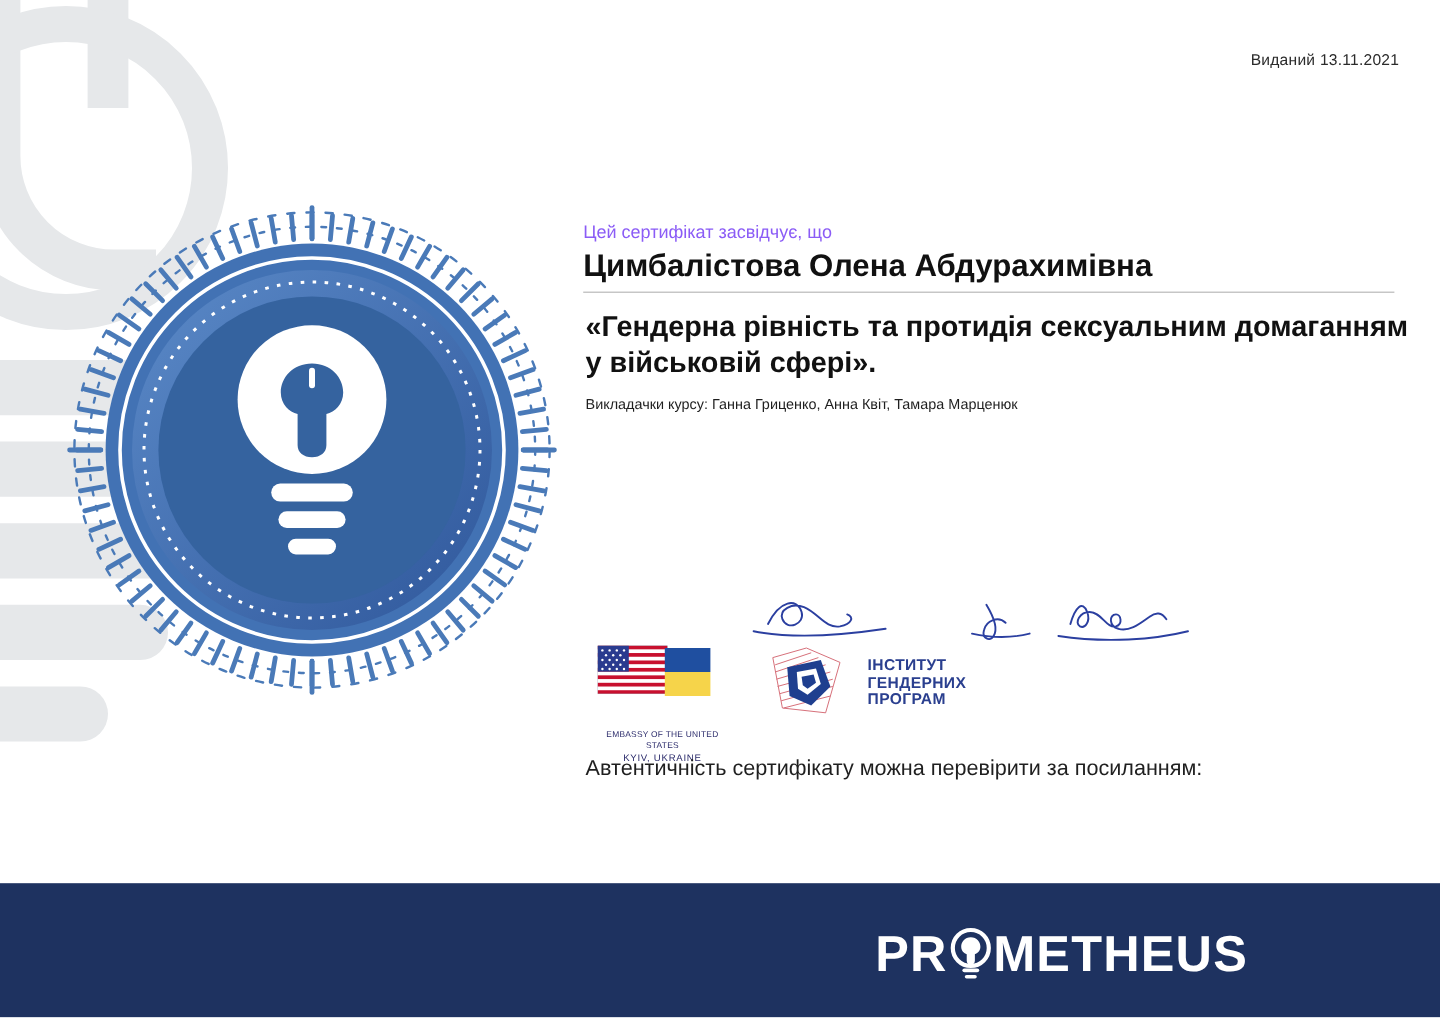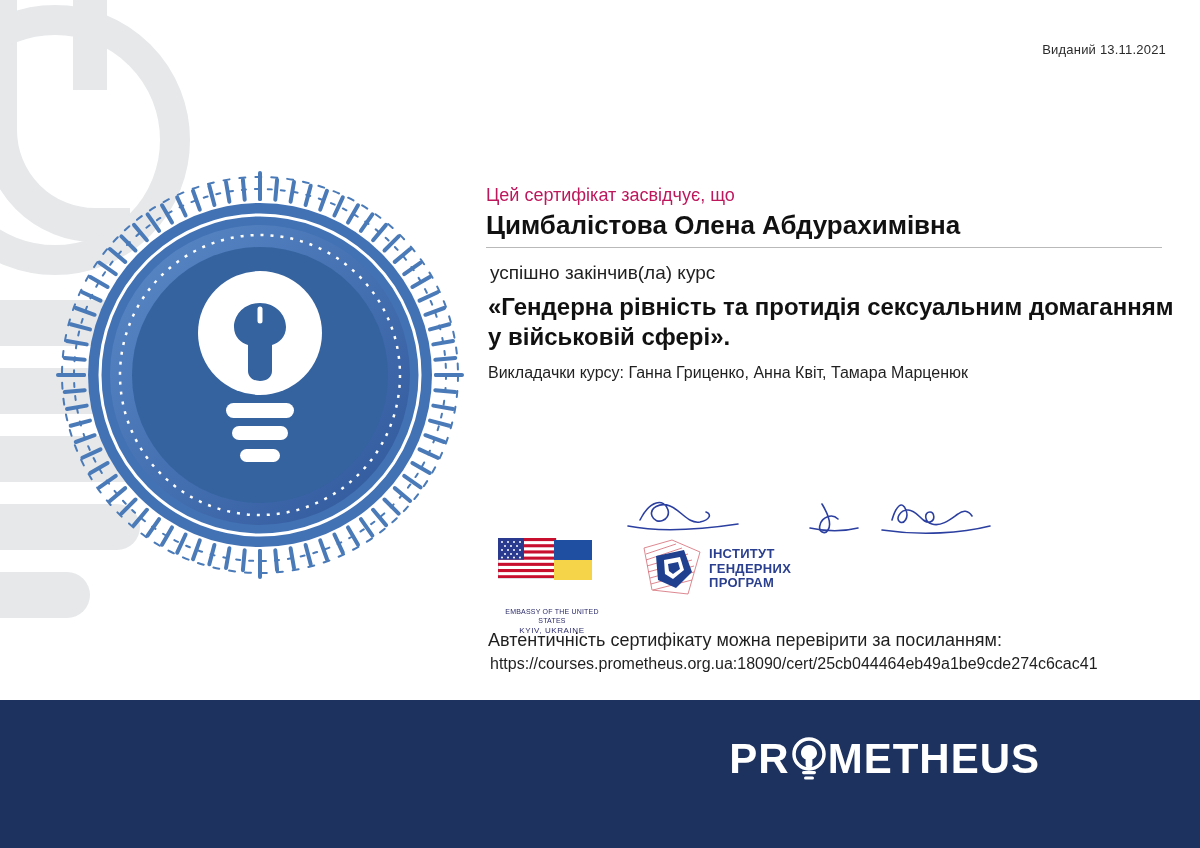--- a/index.html
+++ b/index.html
@@ -58,22 +58,22 @@
     font-size: 86px;
     line-height: 0.95;
     letter-spacing: 3px;
     color: #4a82c4;
     font-weight: 400;
     white-space: nowrap;
     margin: 0 0 16px 0;
     font-family: "Liberation Sans", sans-serif;
   }
   .lead {
-    font-size: 18px;
-    color: #be185d;
+    font-size: 15px;
+    color: #8b5cf6;
     margin: 10px 0 4px 0;
   }
   .recipient {
     font-size: 26px;
     font-weight: bold;
     color: #111;
     margin: 0 0 6px 0;
   }
   .rule {
     width: 676px;
@@ -87,21 +87,21 @@
     margin: 0 0 8px 4px;
   }
   .course {
     font-size: 24px;
     font-weight: bold;
     color: #111;
     line-height: 1.25;
     margin: 0 0 12px 2px;
   }
   .teachers {
-    font-size: 16px;
+    font-size: 12px;
     color: #1f1f1f;
     margin: 0 0 0 2px;
   }
 
   
   .signatures {
     position: absolute;
     left: 610px;
     top: 490px;
     width: 420px;
@@ -120,21 +120,21 @@
   .emb-logo { width: 108px; }
   .emb-caption {
     text-align: center;
     font-size: 7px;
     line-height: 1.35;
     color: #2b2b6b;
     margin-top: 3px;
     letter-spacing: 0.2px;
   }
   .emb-caption .l2 { font-size: 8px; letter-spacing: 0.6px; }
-  .igp-logo { display: flex; align-items: center; gap: 5px; }
+  .igp-logo { display: flex; align-items: center; gap: 19px; }
   .igp-text {
     font-size: 13px;
     font-weight: bold;
     color: #2a3f8f;
     line-height: 1.12;
     letter-spacing: 0.3px;
   }
 
   
   .verify {
@@ -154,21 +154,21 @@
     word-break: break-all;
     margin-left: 2px;
   }
 
   
   .footer {
     position: absolute;
     left: 0;
     bottom: 0;
     width: 1200px;
-    height: 148px;
+    height: 112px;
     background: #1e3260;
   }
   .footer-brand {
     position: absolute;
     right: 160px;
     top: 36px;
     display: flex;
     align-items: center;
     color: #ffffff;
     font-size: 42px;
@@ -372,21 +372,20 @@
     </g>
     <g fill="none" stroke="#ffffff" stroke-width="5" stroke-linecap="round">
       <path d="M 210 156 l 0 -12"></path>
     </g>
   </svg>
 
   <div class="content">
     <div class="lead">Цей сертифікат засвідчує, що</div>
     <div class="recipient">Цимбалістова Олена Абдурахимівна</div>
     <div class="rule"></div>
-    <div class="subline">успішно закінчив(ла) курс</div>
     <div class="course">«Гендерна рівність та протидія сексуальним домаганням у військовій сфері».</div>
     <div class="teachers">Викладачки курсу: Ганна Гриценко, Анна Квіт, Тамара Марценюк</div>
   </div>
 
   <svg class="signatures" viewBox="0 0 420 50">
     <g fill="none" stroke="#2b3fa0" stroke-width="1.6" stroke-linecap="round">
       <path d="M 30 30 c 10 -20 24 -22 28 -10 c 3 10 -12 16 -16 6 c -3 -8 8 -14 18 -10 c 12 5 18 18 30 16 c 10 -2 12 -8 6 -10"></path>
       <path d="M 18 36 c 30 6 70 4 110 -2"></path>
       <path d="M 212 14 c 6 10 10 20 6 26 c -3 5 -10 2 -8 -5 c 2 -8 12 -12 18 -6"></path>
       <path d="M 200 38 c 18 4 36 3 48 0"></path>
@@ -457,21 +456,20 @@
       <div class="igp-text">
         <div>ІНСТИТУТ</div>
         <div>ГЕНДЕРНИХ</div>
         <div>ПРОГРАМ</div>
       </div>
     </div>
   </div>
 
   <div class="verify">
     <div class="verify-label">Автентичність сертифікату можна перевірити за посиланням:</div>
-    <div class="verify-url">https://courses.prometheus.org.ua:18090/cert/25cb044464eb49a1be9cde274c6cac41</div>
   </div>
 
   <div class="footer">
     <div class="footer-brand">
       <span class="brand-part">PR</span>
       <svg class="brand-bulb" width="36" height="46" viewBox="0 0 36 46">
         <circle cx="18" cy="18" r="15" fill="none" stroke="#ffffff" stroke-width="3.5"></circle>
         <path d="M 18 9 c -5 0 -8 4 -8 8 c 0 3.5 2.4 5.5 4.6 6.2 l 0 5.5 c 0 2 1.6 3.3 3.4 3.3 s 3.4 -1.3 3.4 -3.3 l 0 -5.5 c 2.2 -0.7 4.6 -2.7 4.6 -6.2 c 0 -4 -3 -8 -8 -8 z" fill="#ffffff"></path>
         <rect x="11" y="35" width="14" height="3.2" rx="1.6" fill="#ffffff"></rect>
         <rect x="13" y="40.5" width="10" height="3" rx="1.5" fill="#ffffff"></rect>

